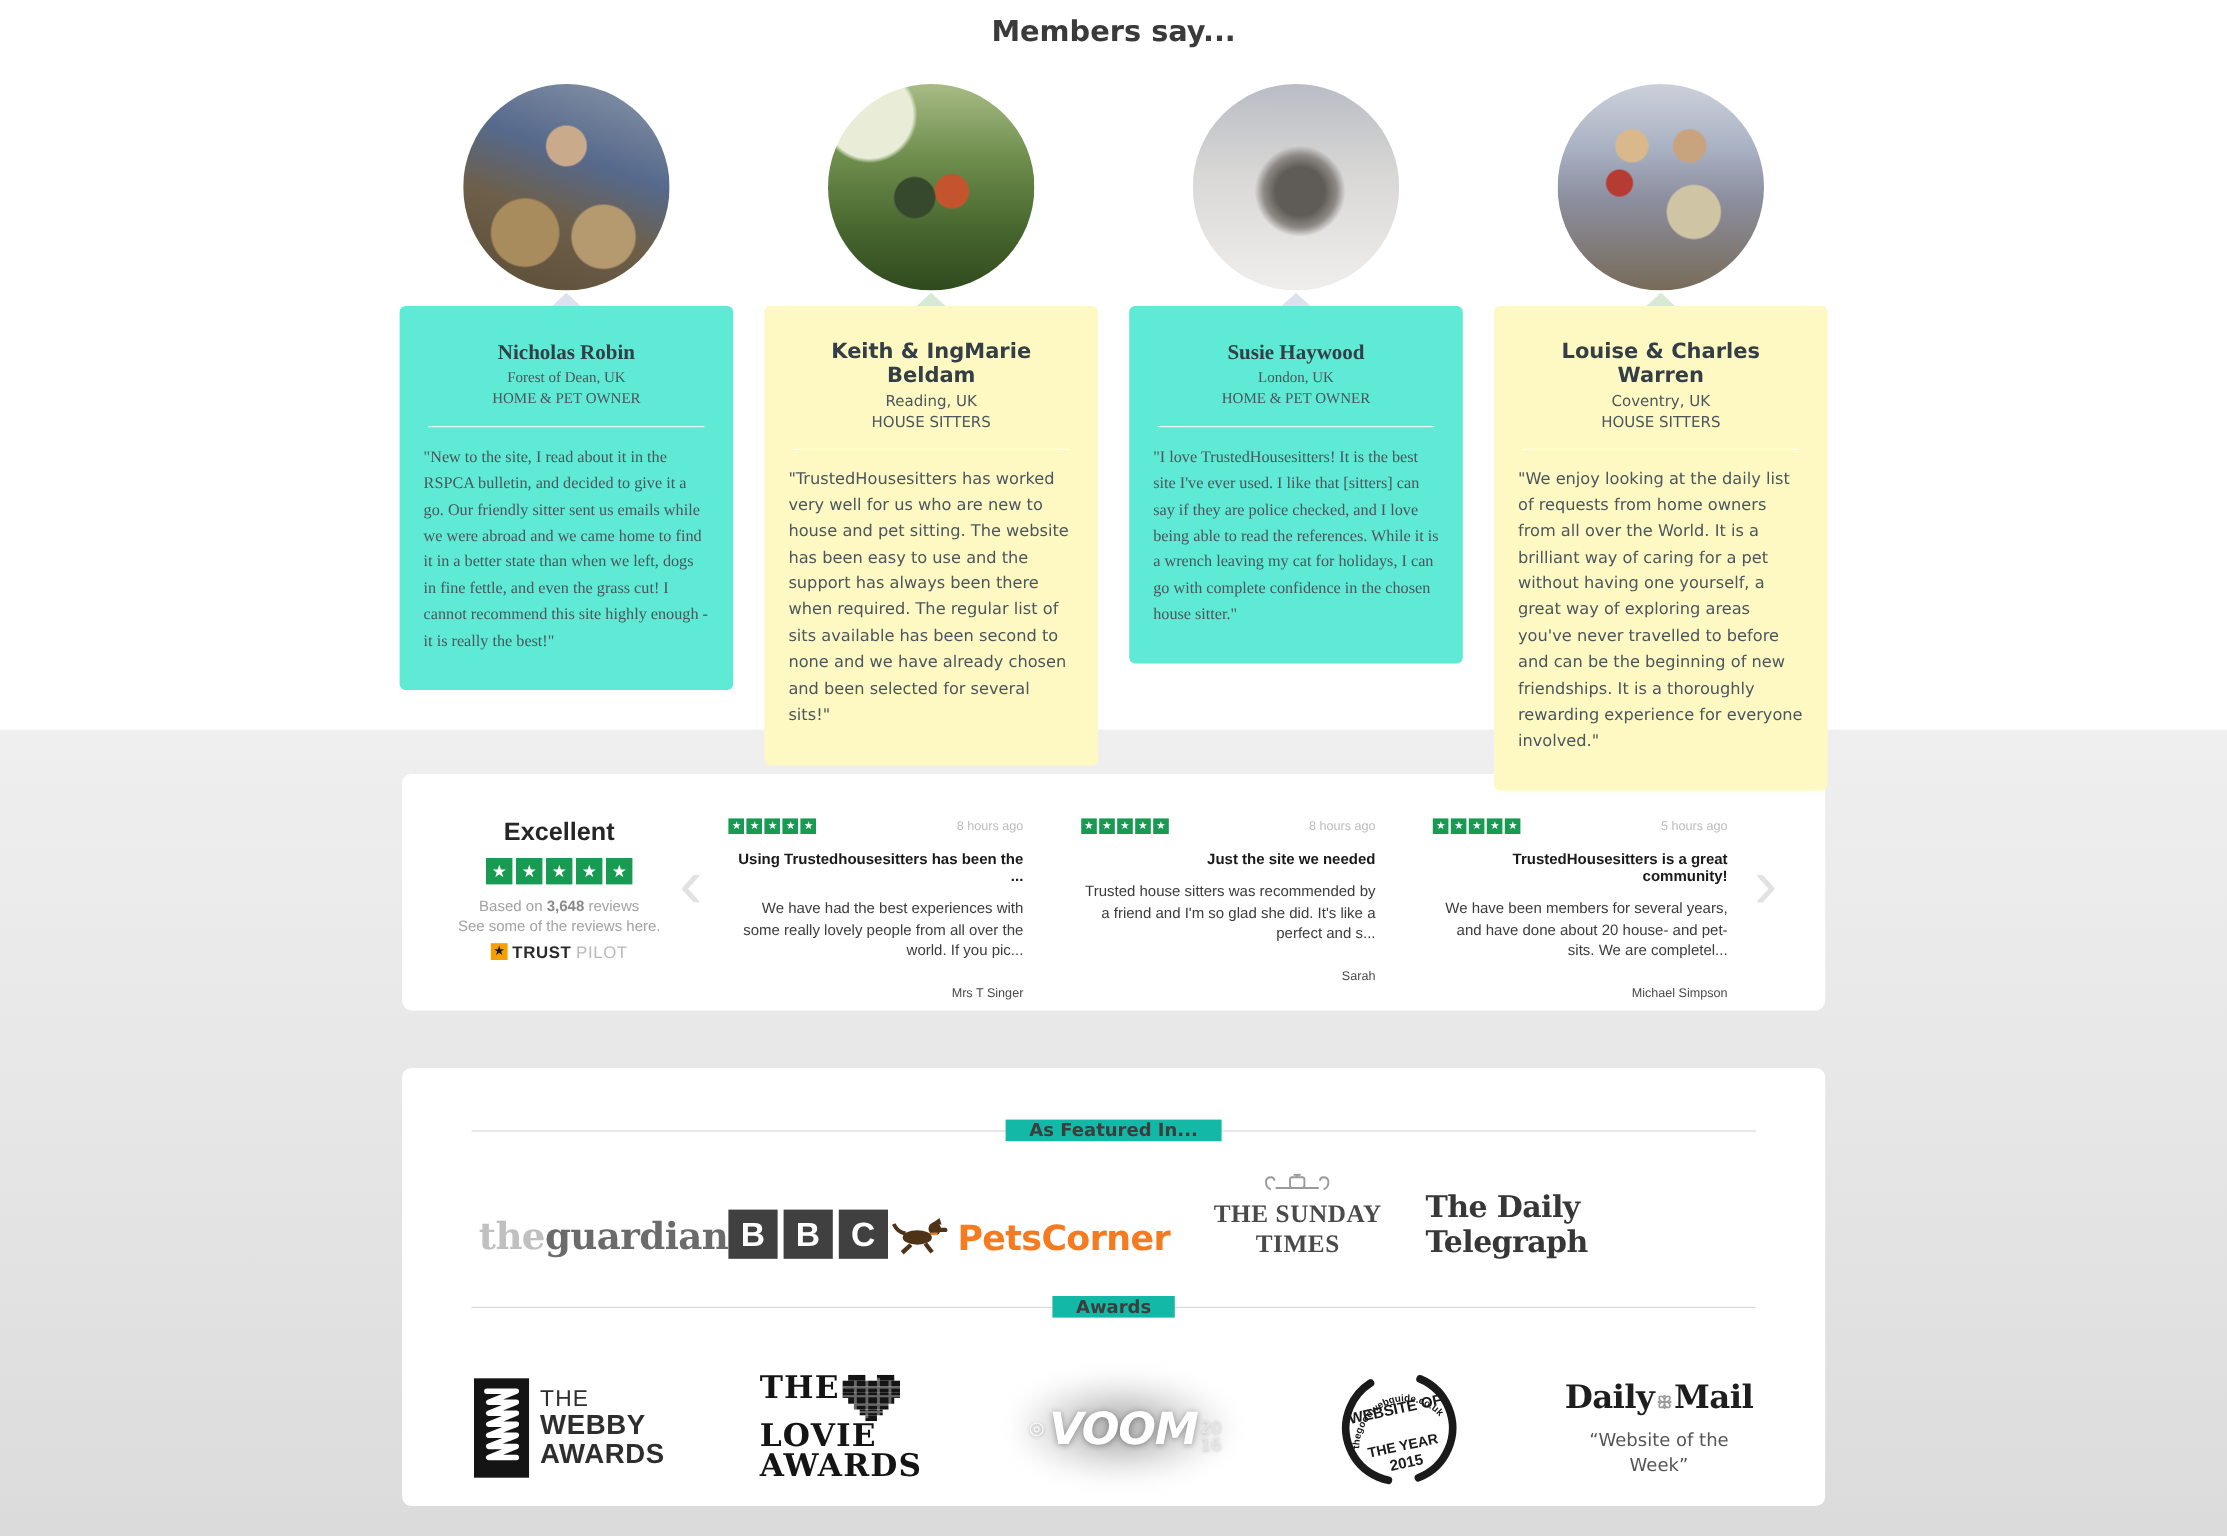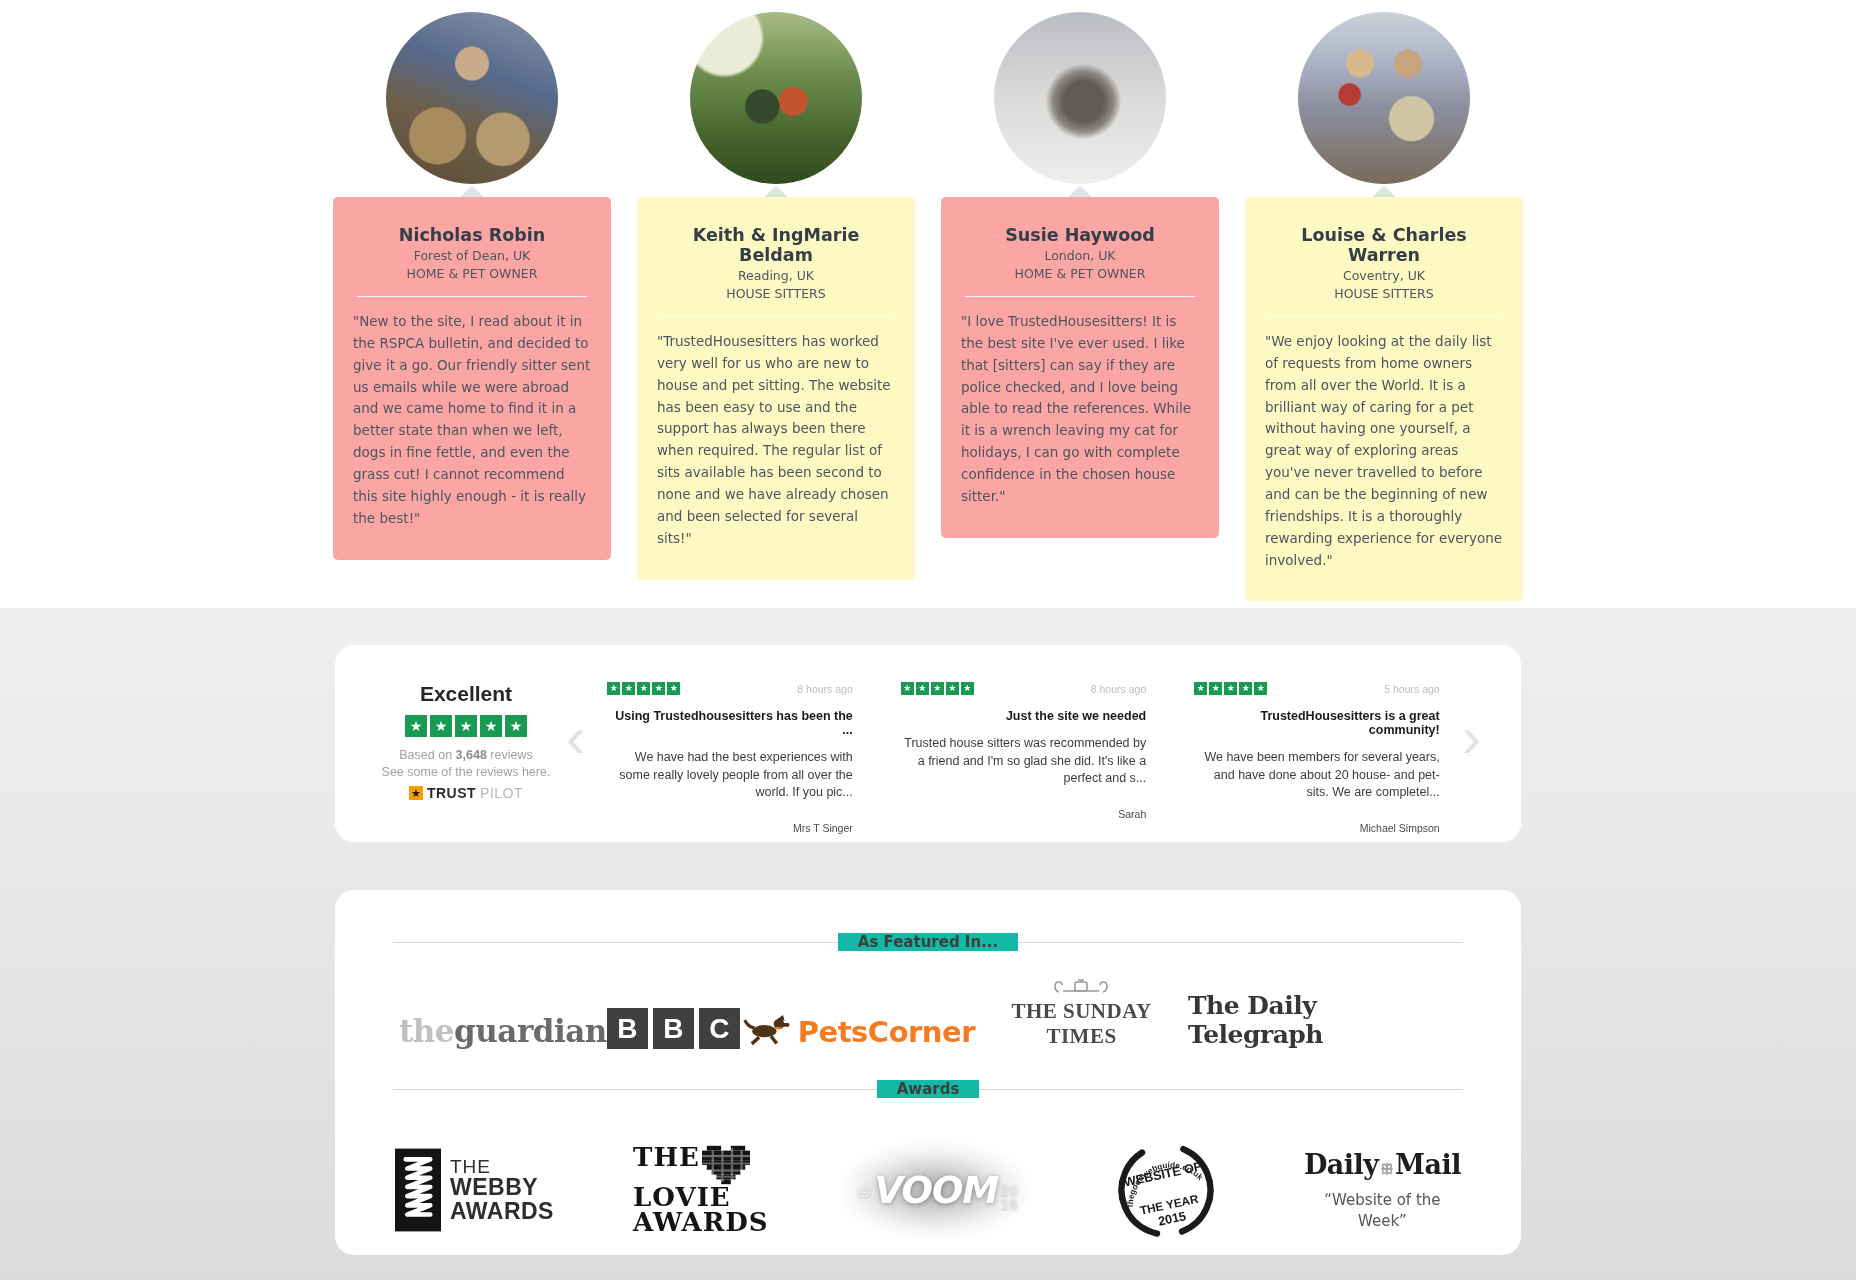--- a/index.html
+++ b/index.html
@@ -27,31 +27,31 @@
       linear-gradient(180deg, #b9bcc4 0%, #d9d8d6 45%, #efeeec 100%); }
   .photo-4 { background:
       radial-gradient(circle at 30% 48%, #b63b33 0 7%, transparent 8%),
       radial-gradient(circle at 36% 30%, #d9b98c 0 8%, transparent 9%),
       radial-gradient(circle at 64% 30%, #c9a27e 0 8%, transparent 9%),
       radial-gradient(circle at 66% 62%, #cfc4a4 0 14%, transparent 15%),
       linear-gradient(180deg, #ccd0da 0%, #aab3c4 30%, #8d8fa0 55%, #776b59 100%); }
   .member-card { position:relative; width:278px; border-radius:5px; padding:28px 20px 30px; text-align:center; }
   .member-card::before { content:""; position:absolute; top:-11px; left:50%; margin-left:-12px;
       border-left:12px solid transparent; border-right:12px solid transparent; }
-  .theme-blue { background:#fca5a5; } .theme-blue::before { border-bottom:11px solid #dce2ed; }
+  .theme-blue { background:#5eead4;font-family:Liberation Serif, serif; } .theme-blue::before { border-bottom:11px solid #dce2ed; }
   .theme-green { background:#fef9c3; } .theme-green::before { border-bottom:11px solid #d8e8d6; }
   .member-name { font-size:17.5px; font-weight:700; color:#333e46; }
   .member-loc, .member-role { font-size:12.5px; color:#4b565e; margin-top:3px; }
   .member-divider { height:1px; background:rgba(255,255,255,0.85); margin:15px 4px 14px; }
   .member-quote { font-size:13.5px; color:#4b565e; line-height:1.62; text-align:left; }
 
   
   .band { height:672px; background:linear-gradient(180deg,#efefef 0%,#e7e7e7 45%,#dbdbdb 100%); padding-top:37px; }
 
-  .white-card { width:1186px; margin:0 auto; background:#fff; border-radius:19px; }
+  .white-card { width:1186px; margin:0 auto; background:#fff; border-radius:8px; }
 
   
   .tp-card { height:197px; padding:37px 26px 0 45px; display:flex; align-items:flex-start;
       font-family:"Liberation Sans", sans-serif; }
   .tp-widget { width:172px; text-align:center; flex:none; }
   .tp-excellent { font-size:21px; font-weight:600; color:#262626; }
   .tp-stars { display:flex; justify-content:center; gap:3px; margin-top:9px; }
   .tp-star { width:22px; height:22px; background:#189a52; color:#fff; font-size:14px; line-height:22px; text-align:center; }
   .tp-star::before { content:"★"; }
   .tp-star.sm { width:13px; height:13px; font-size:9px; line-height:13px; }
@@ -108,20 +108,21 @@
   .logo-gwg { width:118px; height:118px; }
   .logo-dailymail { text-align:center; }
   .dm-name { font-family:"DejaVu Serif", serif; font-weight:700; font-size:27px; color:#1e1e1e; letter-spacing:-.5px; }
   .dm-crest { color:#9a9a9a; font-size:14px; padding:0 2px; }
   .dm-sub { width:150px; margin:10px auto 0; font-size:15px; color:#555; line-height:1.35; }
 </style>
 </head>
 <body>
 
 <section class="members">
+  <h2 class="members-title">Members say...</h2>
   <div class="members-row">
 
     <div class="member-col">
       <div class="member-photo photo-1" aria-label="man-with-two-dogs"></div>
       <div class="member-card theme-blue">
         <div class="member-name">Nicholas Robin</div>
         <div class="member-loc">Forest of Dean, UK</div>
         <div class="member-role">HOME &amp; PET OWNER</div>
         <div class="member-divider"></div>
         <div class="member-quote">"New to the site, I read about it in the RSPCA bulletin, and decided to give it a go. Our friendly sitter sent us emails while we were abroad and we came home to find it in a better state than when we left, dogs in fine fettle, and even the grass cut! I cannot recommend this site highly enough - it is really the best!"</div>

